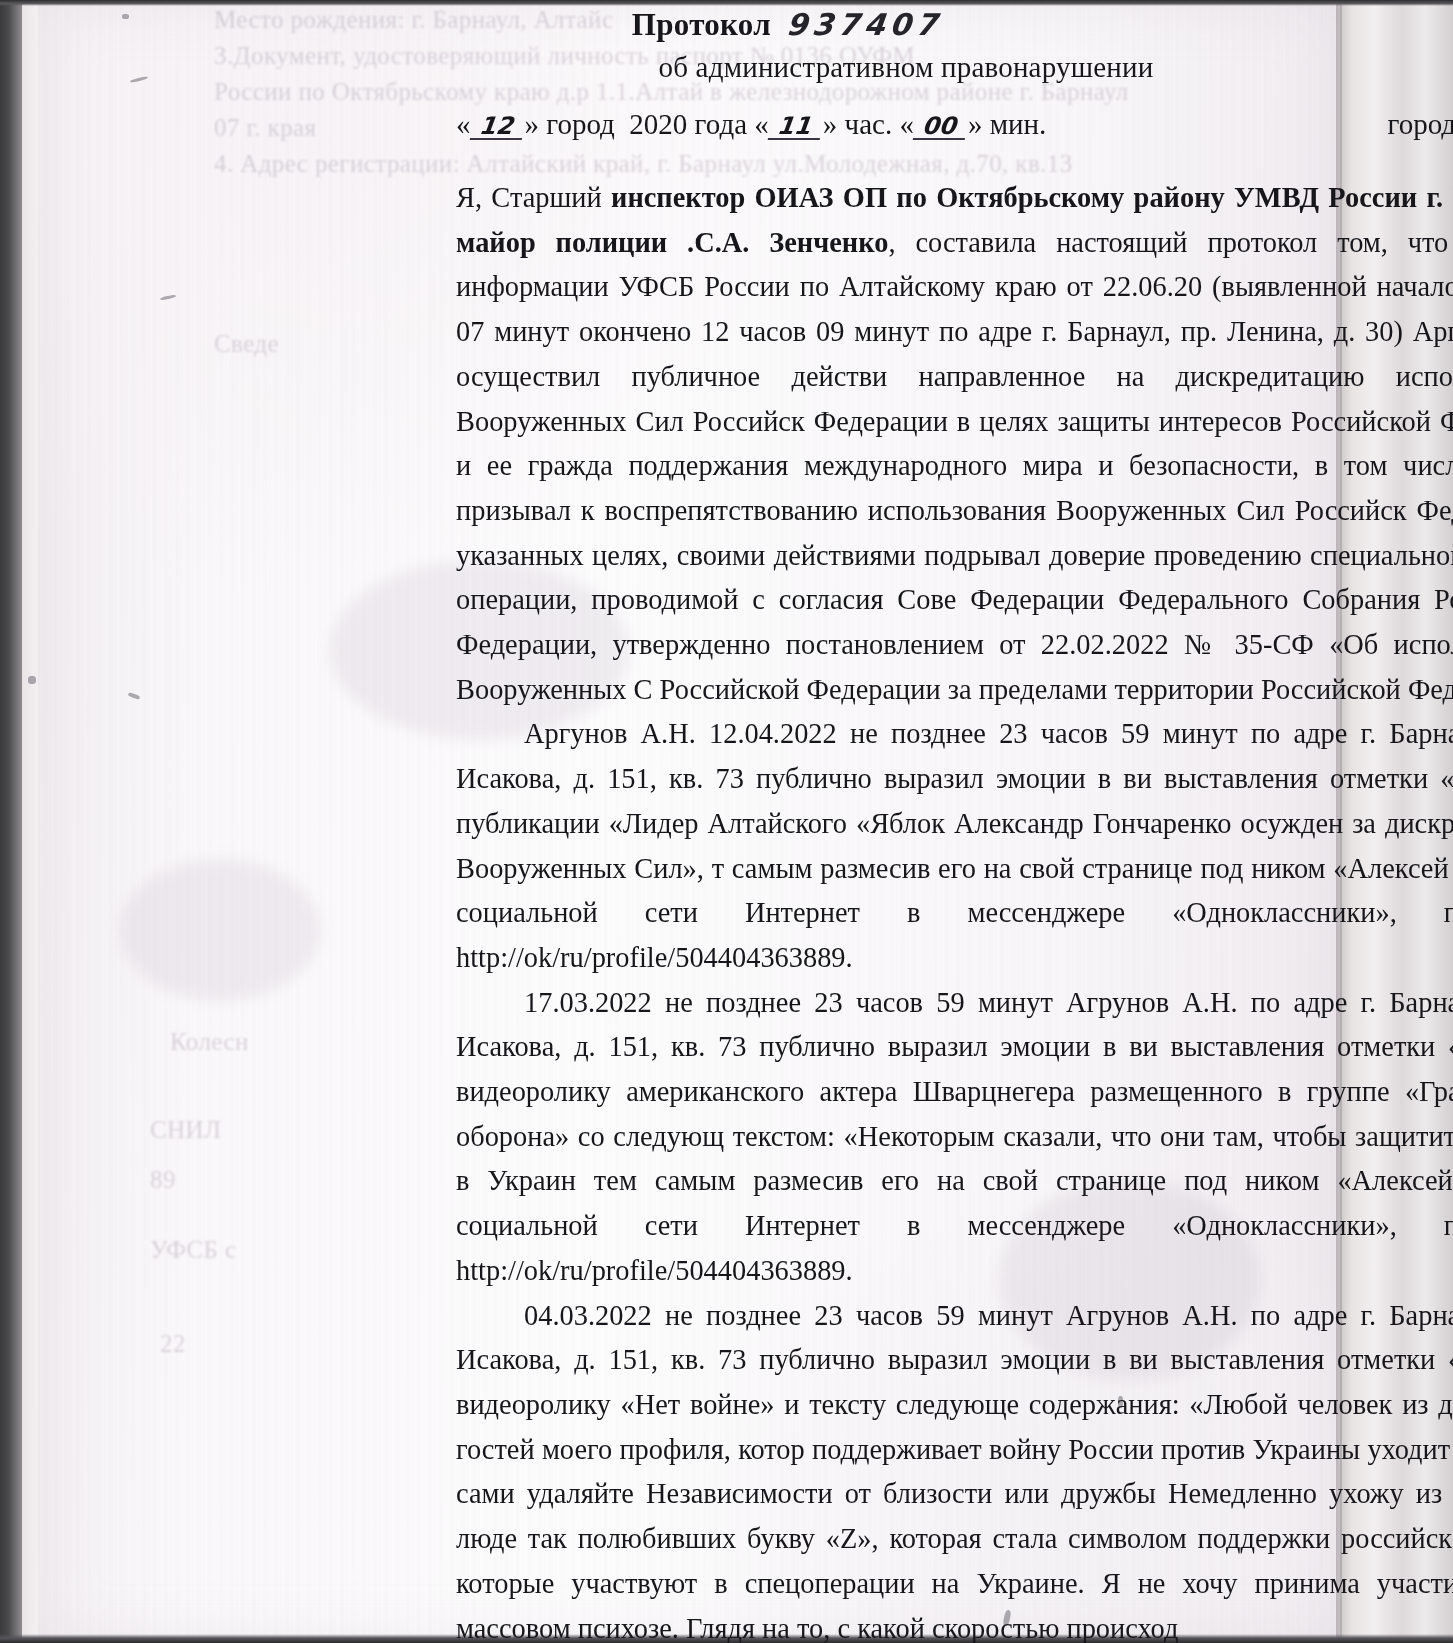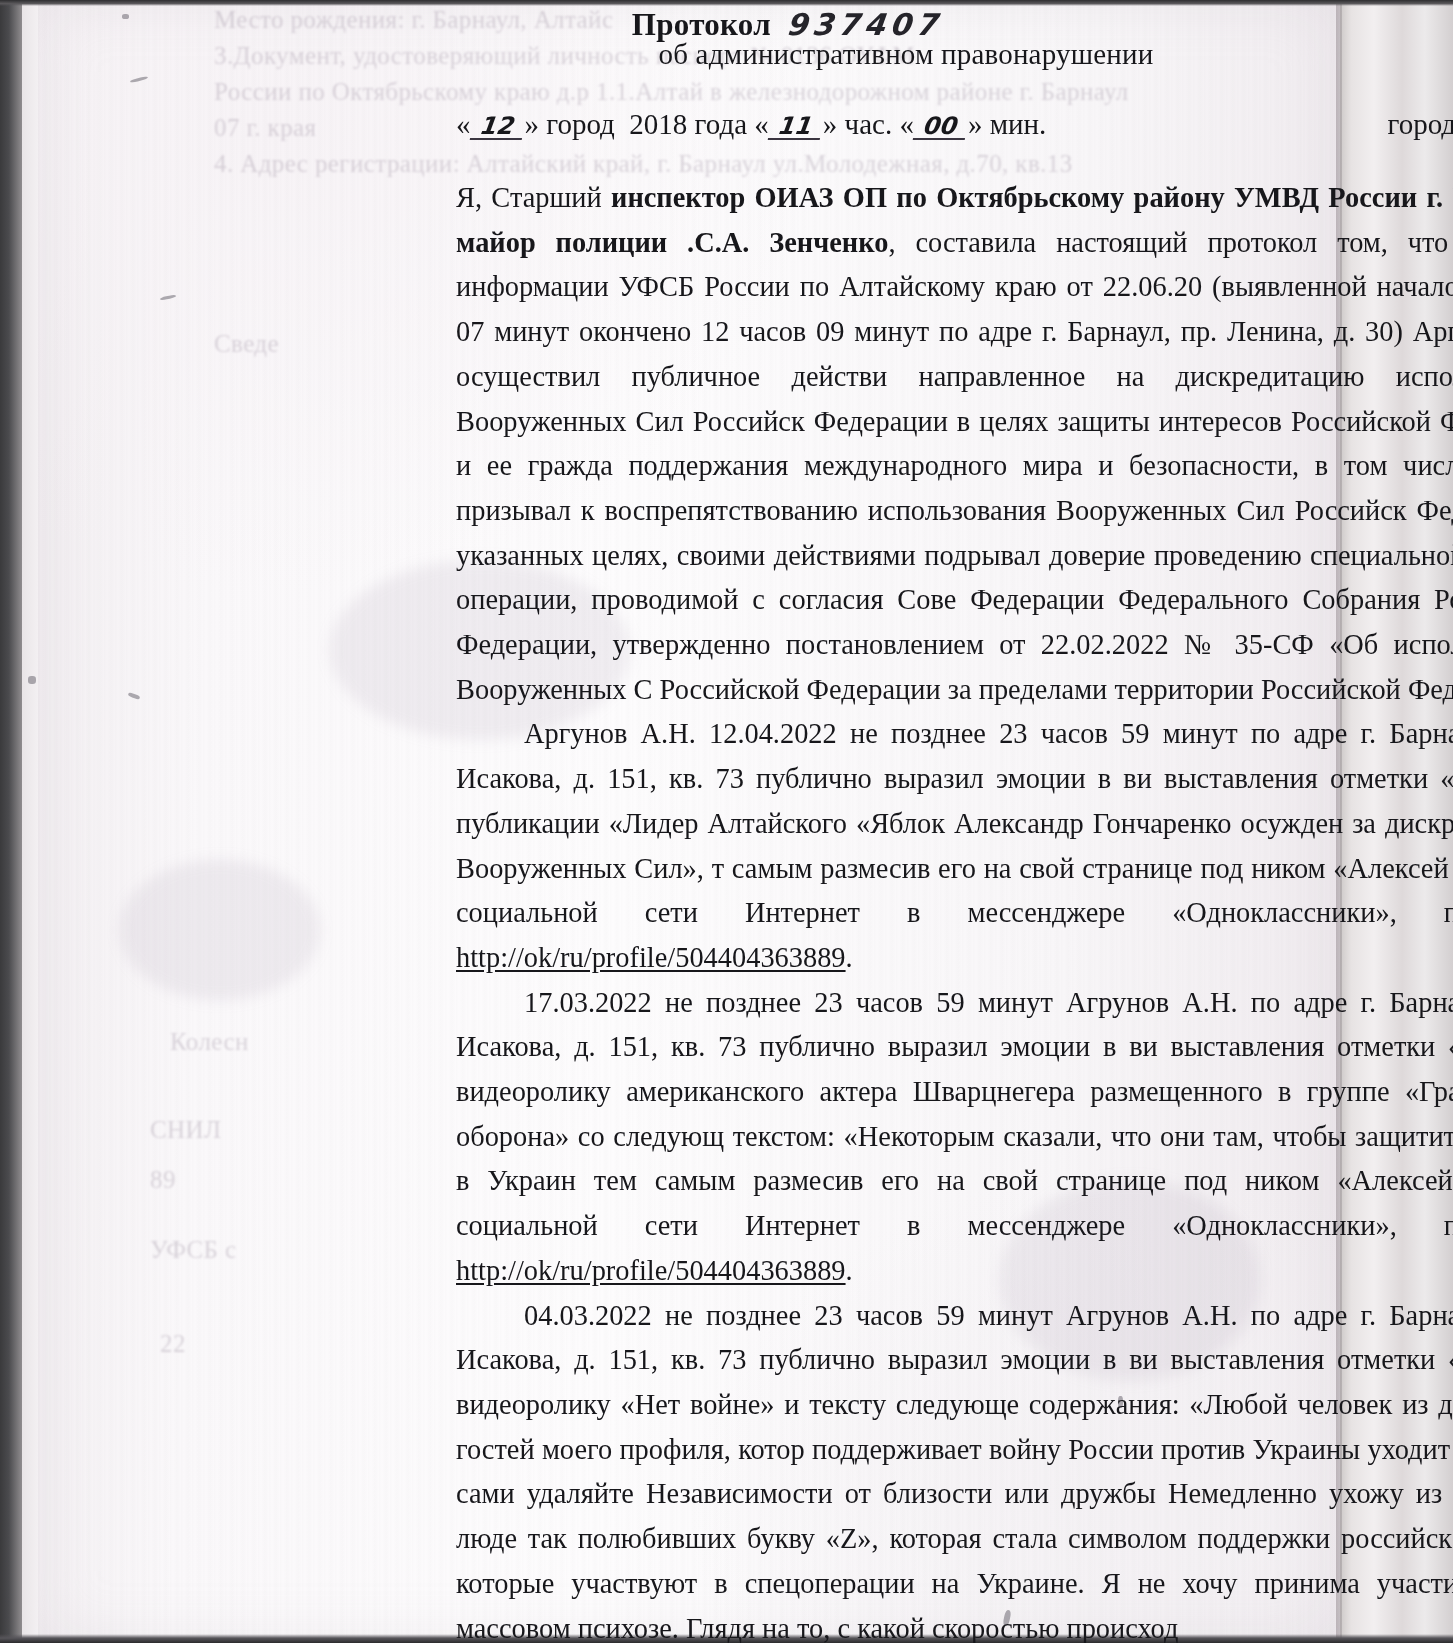--- a/index.html
+++ b/index.html
@@ -130,21 +130,21 @@
   .hand {
     font-family: "DejaVu Sans", sans-serif;
     font-style: italic;
     font-weight: bold;
     color: #25242a;
     letter-spacing: 5px;
     transform: skewX(-9deg);
   }
   #subtitle {
     position: absolute;
-    top: 38px;
+    top: 51px;
     left: 228px;
     width: 900px;
     text-align: center;
     font-size: 29px;
     letter-spacing: .2px;
   }
 
   #dateline {
     position: absolute;
     top: 108px;
@@ -177,21 +177,21 @@
     left: 228px;
     width: 1118px;
     font-size: 28.4px;
     line-height: 44.7px;
     text-align: justify;
     text-justify: inter-word;
   }
   #body p { margin: 0; }
   #body p.ind { text-indent: 68px; }
   .b { font-weight: bold; }
-  .lnk { text-decoration: underline; text-underline-offset: 3px; }
+  .lnk { text-underline-offset: 3px; }
 
   
   .speck {
     position: absolute;
     background: #6e6a72;
     border-radius: 40%;
     opacity: .55;
     pointer-events: none;
   }
 </style>
@@ -243,21 +243,21 @@
     <div id="subtitle">об административном правонарушении</div>
 
     <div id="dateline">
       <span class="dl-left">
         <span>«</span>
         <span class="blank">12</span>
         <span>»</span>
         <span style="white-space:pre">&nbsp;</span>
         <span>город</span>
         <span style="white-space:pre">&nbsp; </span>
-        <span>2018 года</span>
+        <span>2020 года</span>
         <span style="white-space:pre"> </span>
         <span>«</span>
         <span class="blank">11</span>
         <span>»</span>
         <span style="white-space:pre"> </span>
         <span>час.</span>
         <span style="white-space:pre"> </span>
         <span>«</span>
         <span class="blank">00</span>
         <span>»</span>

